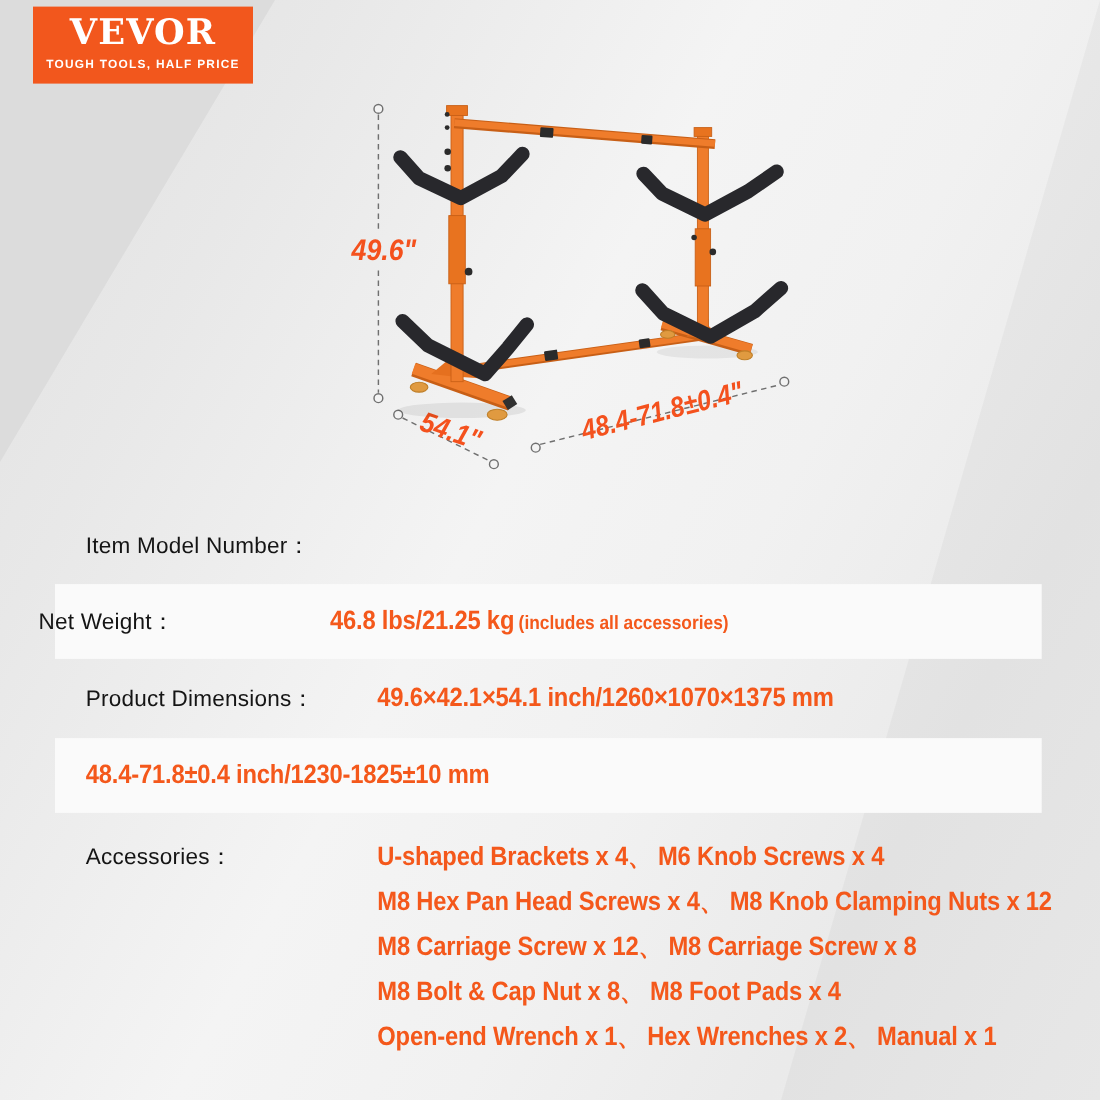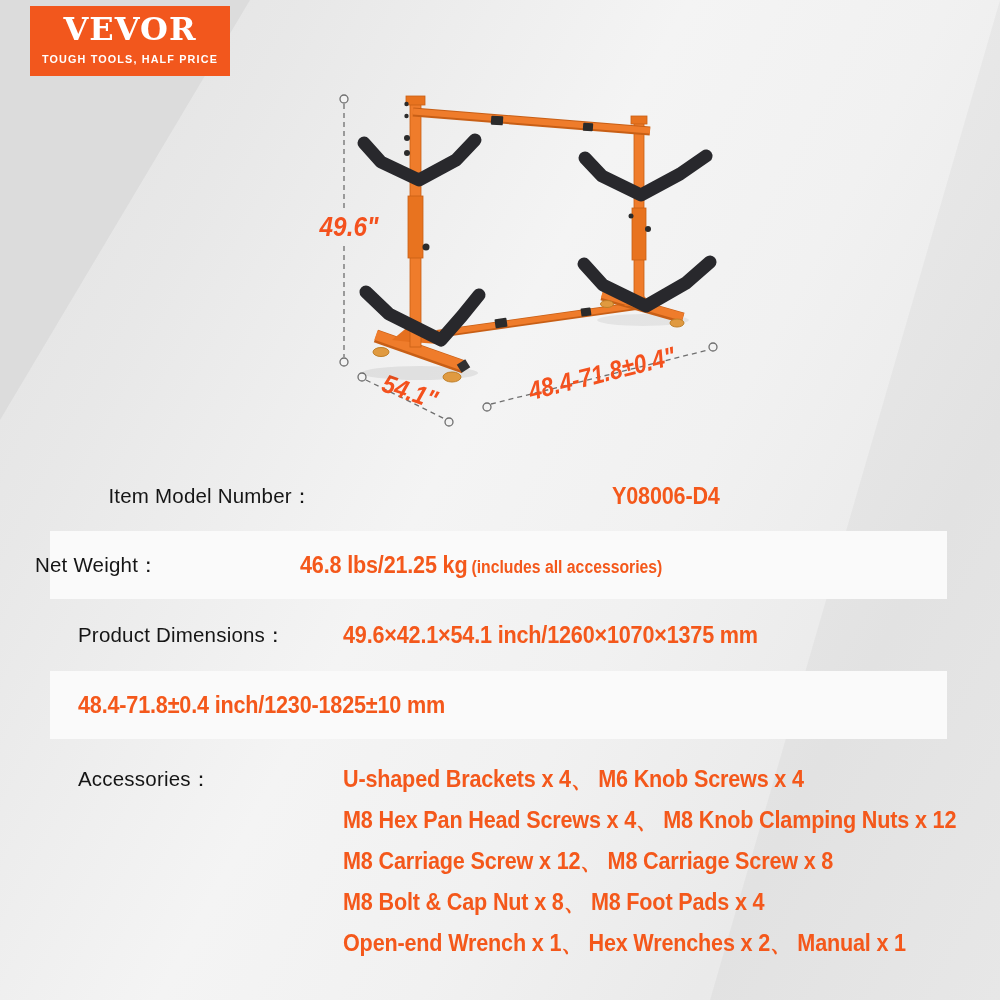--- a/index.html
+++ b/index.html
@@ -20,21 +20,21 @@
   
   .figure{position:absolute;left:280px;top:80px;width:460px;height:360px;}
   .diml{stroke:#6f6f6f;stroke-width:1.3;stroke-dasharray:5 4;fill:none;}
   .dimc{fill:#f3f3f3;stroke:#6f6f6f;stroke-width:1.3;}
   .dimt{font-family:"Liberation Sans","DejaVu Sans",sans-serif;font-weight:bold;font-style:italic;
         fill:#f4511d;}
 
   
   .specs{position:absolute;left:0;top:460px;width:1000px;}
   .row{display:flex;align-items:center;padding-left:78px;box-sizing:border-box;}
-  .r1{height:71px;text-align:center;}
+  .r1{height:71px;}
   .r2{height:68px;padding-left:35px;}
   .r3{height:72px;}
   .r4{height:68px;}
   .r5{min-height:226px;align-items:flex-start;padding-top:21px;}
   .band{background:linear-gradient(#fafafa,#fafafa) 50px 0 / 897px 100% no-repeat;}
   .lab{flex:0 0 265px;font-size:20.5px;color:#151515;letter-spacing:0.2px;}
   .r5 .lab{line-height:38px;}
   .valcell{flex:1;min-width:0;}
   .vwrap{display:inline-block;transform:scaleX(0.9);transform-origin:0 50%;white-space:nowrap;}
   .val{font-size:24px;font-weight:bold;color:#f4581b;letter-spacing:-0.2px;}
@@ -127,23 +127,20 @@
         <path d="M366,292 L389,314 L441,340 L462,316 L479,295"></path>
         <path d="M584,264 L603,285 L646,306 L686,283 L710,262"></path>
       </g>
     </g>
   </svg>
 
   <main class="specs">
 
     <div class="row r1">
       <div class="lab">Item Model Number：</div>
-      <div class="valcell">
-        <span class="vwrap"><span class="val">Y08006-D4</span></span>
-      </div>
     </div>
 
     <div class="row r2 band">
       <div class="lab">Net Weight：</div>
       <div class="valcell">
         <span class="vwrap">
           <span class="val">46.8 lbs/21.25 kg</span>
           <span class="note">(includes all accessories)</span>
         </span>
       </div>

